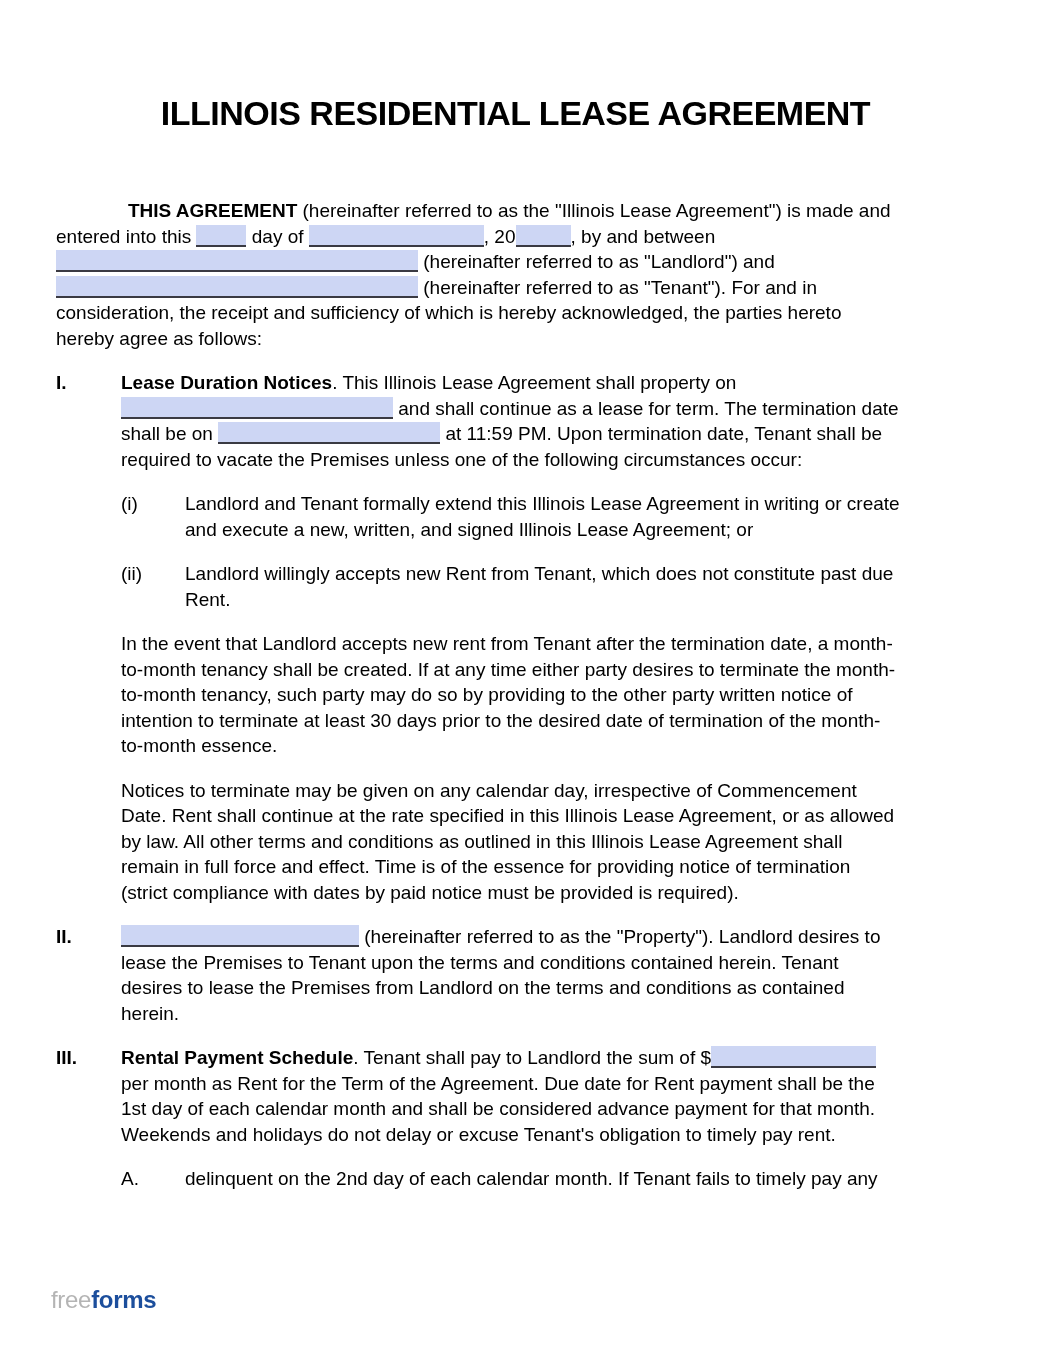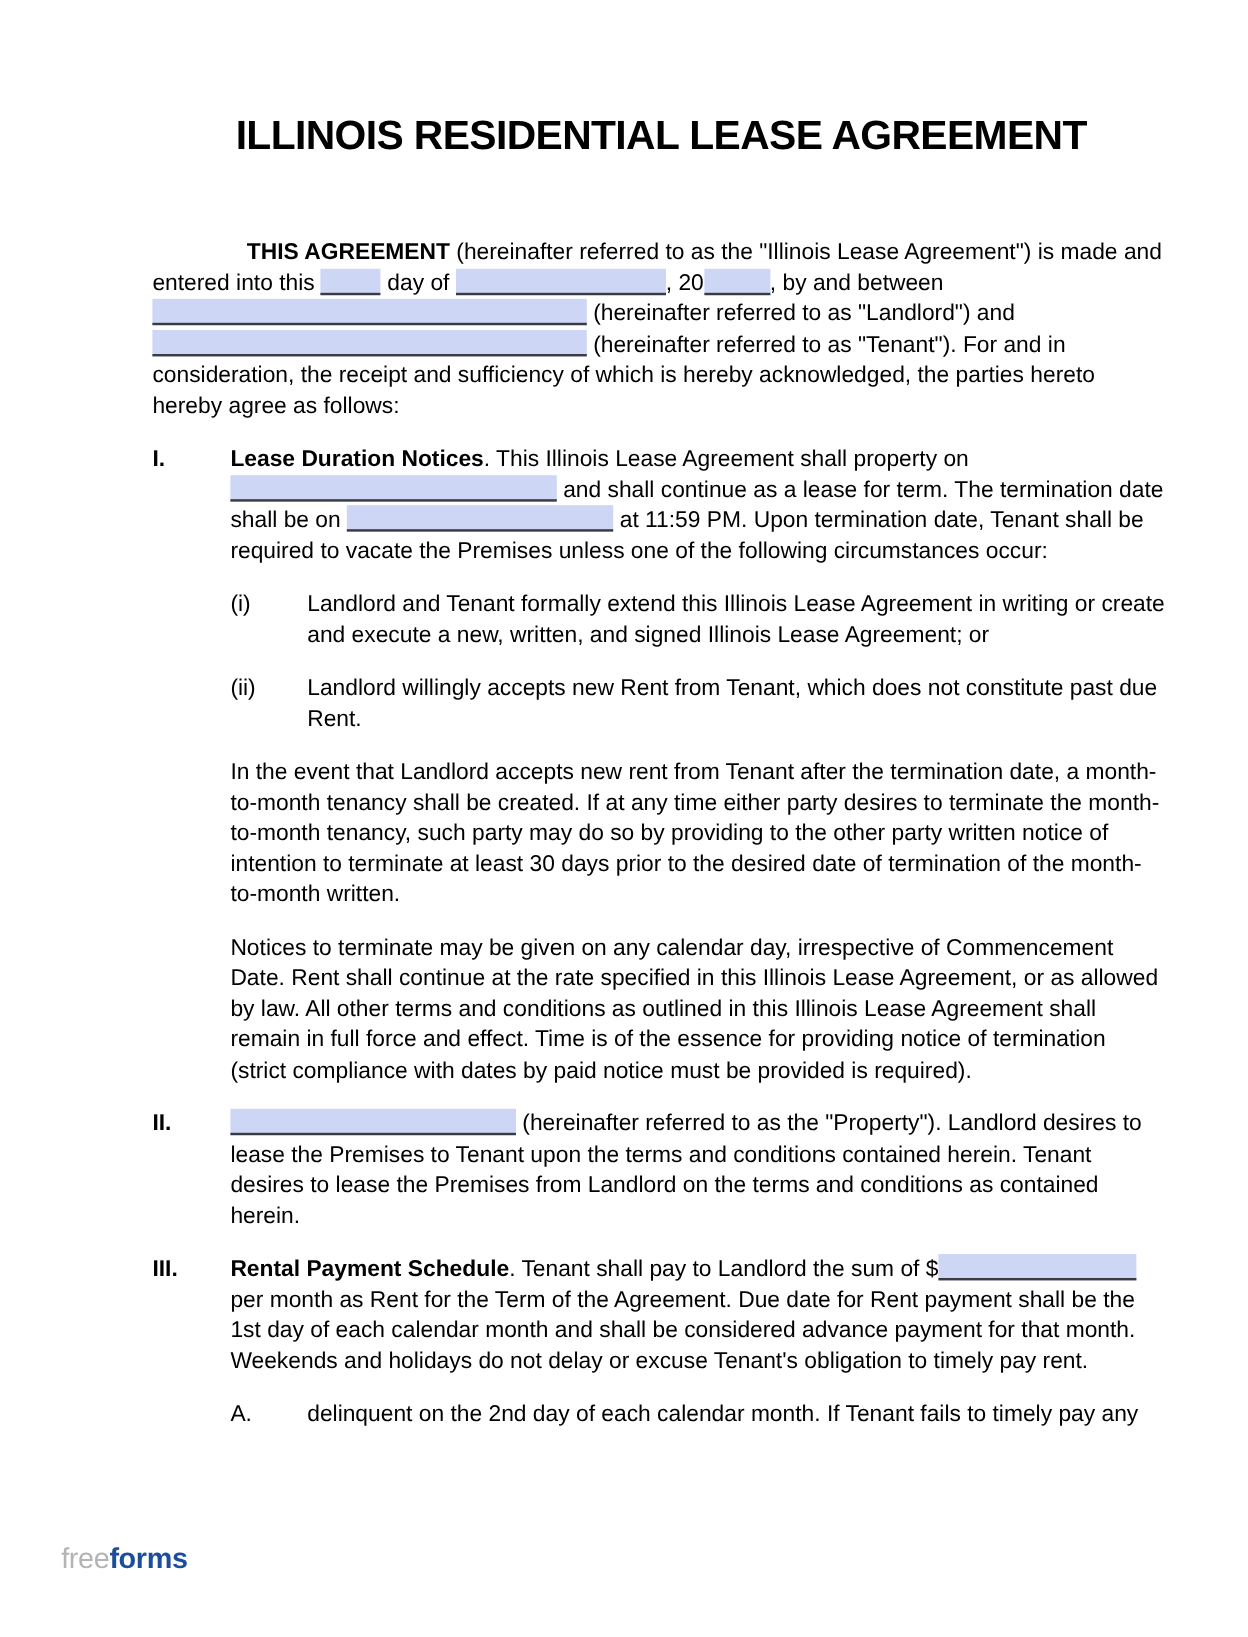--- a/index.html
+++ b/index.html
@@ -7,35 +7,35 @@
     position: relative;
     width: 1040px;
     height: 1364px;
     background: #ffffff;
     font-family: "Liberation Sans", "DejaVu Sans", sans-serif;
     font-size: 19px;
     line-height: 25.5px;
     color: #000000;
     overflow: hidden;
   }
-  .content { padding: 94px 65px 0 83px; margin-left: 44px; }
+  .content { padding: 94px 65px 0 56px; }
   h1.doc-title {
     margin: 0 0 66px 0;
     text-align: center;
     font-size: 34px;
     line-height: 38px;
     font-weight: bold;
     letter-spacing: -0.5px;
     white-space: nowrap;
   }
   .block { margin-bottom: 19px; position: relative; }
   .block:last-child { margin-bottom: 0; }
   .line { white-space: nowrap; }
   
-  .p1 .line:first-child { text-indent: 72px; text-align: center; }
+  .p1 .line:first-child { text-indent: 72px; }
   
   .sec { padding-left: 65px; }
   .sec > .marker { position: absolute; left: 0; top: 0; font-weight: bold; }
   
   .item { padding-left: 129px; }
   .item > .marker { position: absolute; left: 65px; top: 0; }
   
   .p2 { padding-left: 65px; }
   .b { font-weight: bold; }
   .u { text-decoration: underline; }
@@ -88,21 +88,21 @@
         <div class="block item">
           <span class="marker">(ii)</span>
           <div class="line"><span>Landlord willingly accepts new Rent from Tenant, which does not constitute past due</span></div>
           <div class="line"><span>Rent.</span></div>
         </div>
         <div class="block p2">
           <div class="line"><span>In the event that Landlord accepts new rent from Tenant after the termination date, a month-</span></div>
           <div class="line"><span>to-month tenancy shall be created. If at any time either party desires to terminate the month-</span></div>
           <div class="line"><span>to-month tenancy, such party may do so by providing to the other party written notice of</span></div>
           <div class="line"><span>intention to terminate at least 30 days prior to the desired date of termination of the month-</span></div>
-          <div class="line"><span>to-month written.</span></div>
+          <div class="line"><span>to-month essence.</span></div>
         </div>
         <div class="block p2">
           <div class="line"><span>Notices to terminate may be given on any calendar day, irrespective of Commencement</span></div>
           <div class="line"><span>Date. Rent shall continue at the rate specified in this Illinois Lease Agreement, or as allowed</span></div>
           <div class="line"><span>by law. All other terms and conditions as outlined in this Illinois Lease Agreement shall</span></div>
           <div class="line"><span>remain in full force and effect. Time is of the essence for providing notice of termination</span></div>
           <div class="line"><span>(strict compliance with dates by paid notice must be provided is required).</span></div>
         </div>
         <div class="block sec">
           <span class="marker">II.</span>

